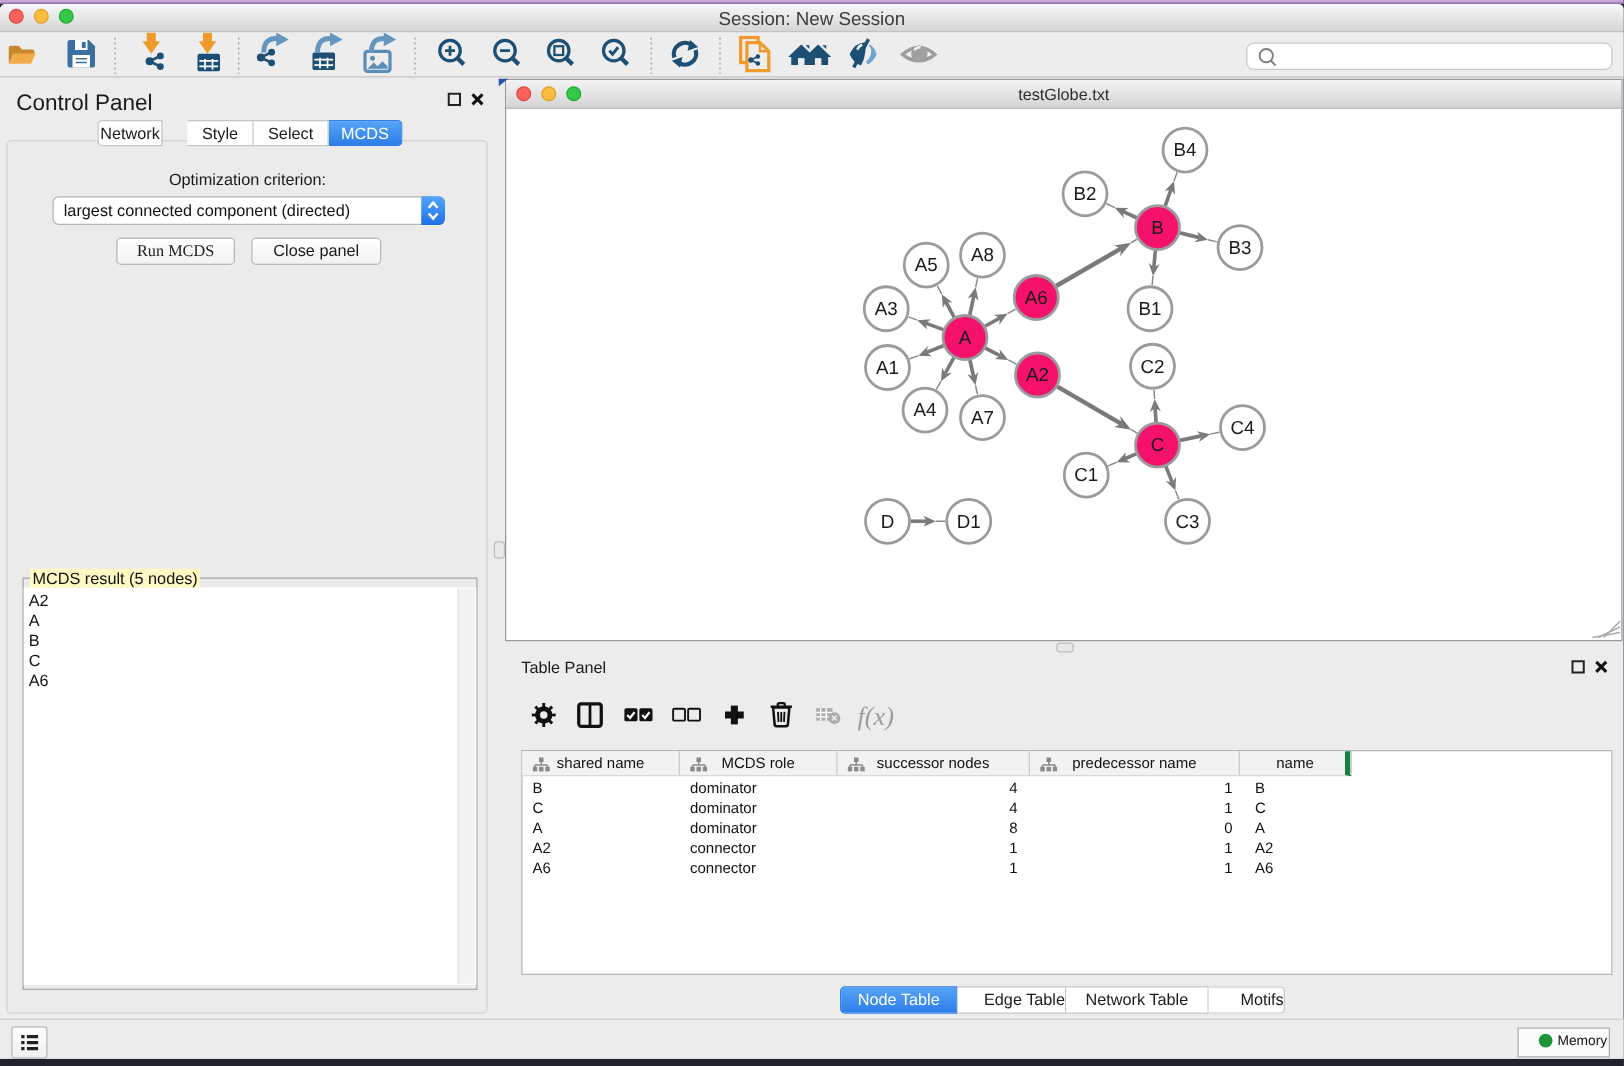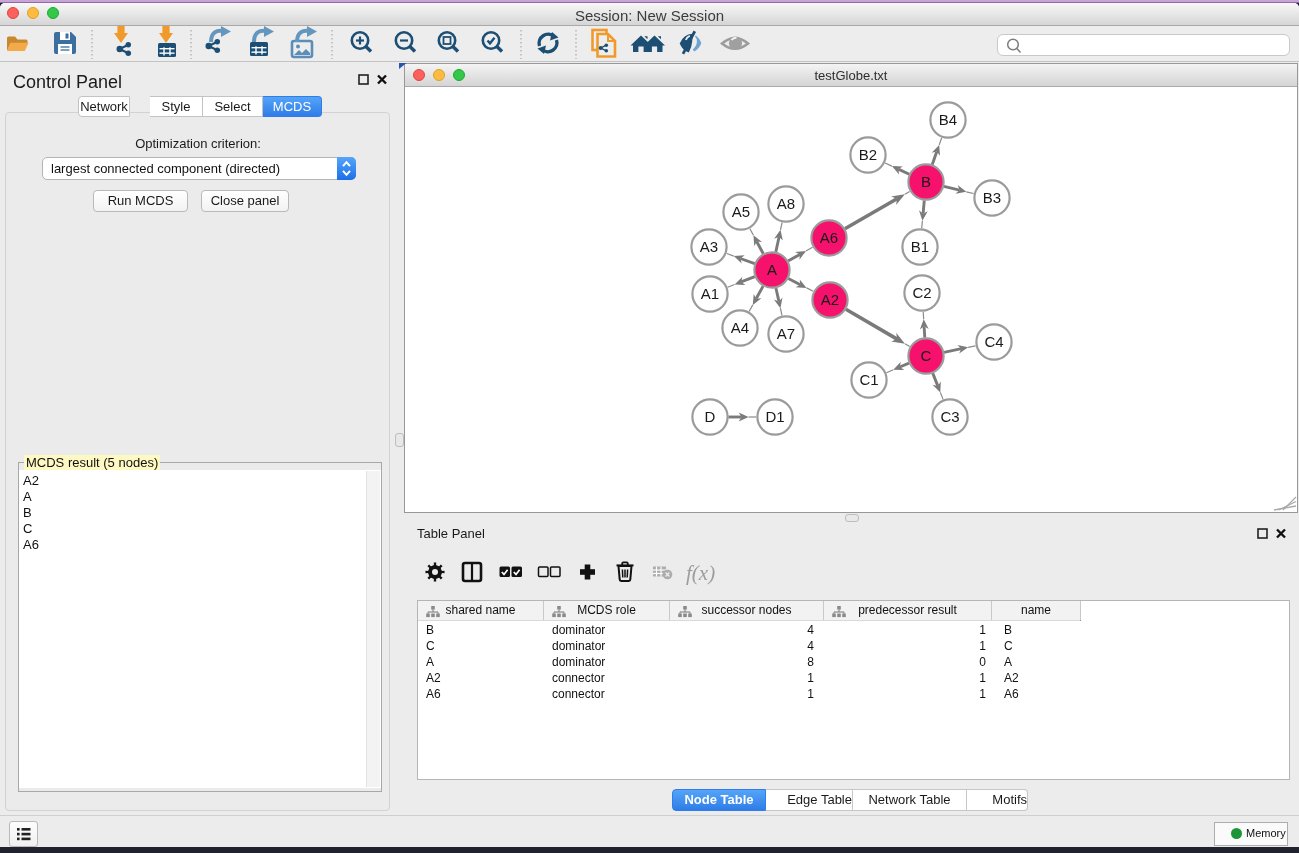--- a/index.html
+++ b/index.html
@@ -36,25 +36,25 @@
   #graph { position:absolute; left:0; top:23px; }
 
   
   .vgrip { left:395px; top:430px; width:9px; height:14px; background:#e8e8e8; border:1px solid #bdbdbd; border-radius:3px; }
   .hgrip { left:845px; top:511px; width:14px; height:8px; background:#e8e8e8; border:1px solid #bdbdbd; border-radius:3px; }
 
   
   #tptitle { left:417px; top:523px; font-size:13px; color:#1a1a1a; }
   #tptoolbar { left:416px; top:543px; width:874px; height:48px; }
   #tbl { left:417px; top:597px; width:873px; height:180px; background:#fff; border:1px solid #b5b5b5; }
-  #tblhead { position:absolute; left:0; top:0; width:663px; height:20px; background:#f2f2f2; border-bottom:1px solid #d9d9d9; border-right:1px solid #15803d; }
+  #tblhead { position:absolute; left:0; top:0; width:663px; height:20px; background:#f2f2f2; border-bottom:1px solid #d9d9d9; border-right:5px solid #15803d; }
   .hcol { position:absolute; top:0; height:19px; line-height:19px; font-size:12px; color:#111; text-align:center; line-height:19px; border-right:1px solid #c9c9c9; }
   .tcell { position:absolute; font-size:12px; color:#111; height:16px; line-height:16px; }
   .btab { position:absolute; top:786px; height:22px; background:#fff; border:1px solid #c6c6c6; font-size:13px; color:#1a1a1a; text-align:center; line-height:20px; }
-  .btabsel { background:linear-gradient(#55a4f8,#2e7de8); color:#fff; border-color:#2e7de8;font-weight:bold; }
+  .btabsel { background:linear-gradient(#55a4f8,#2e7de8); color:#fff; border-color:#2e7de8; }
 
   
   #statusbar { left:0; top:812px; width:1299px; height:32px; background:#ececec; border-top:1px solid #cfcfcf; }
   #listbtn { position:absolute; left:9px; top:5px; width:29px; height:26px; background:linear-gradient(#fdfdfd,#f0f0f0); border:1px solid #b9b9b9; border-radius:3px; }
   #membtn { position:absolute; left:1214px; top:6px; width:74px; height:24px; background:#fafafa; border:1px solid #adadad; font-size:11px; color:#111; line-height:21px; }
 </style>
 </head>
 <body>
 <div class="abs" id="appwin">
   <div class="abs" id="titlebar">
@@ -182,22 +182,22 @@
     <div class="tab" style="left:125px; width:60px; border-left:none;">Select</div>
     <div class="tab tabsel" style="left:185px; width:59px; border-left:none; border-radius:0 4px 4px 0;">MCDS</div>
   </div>
   <div class="abs" id="optlabel">Optimization criterion:</div>
   <div class="abs" id="dropdown">largest connected component (directed)
     <div id="stepper"><svg width="19" height="23">
           <path d="M6 9.2 L9.5 5.2 L13 9.2" stroke="#fff" stroke-width="2" fill="none"></path>
           <path d="M6 13.8 L9.5 17.8 L13 13.8" stroke="#fff" stroke-width="2" fill="none"></path>
         </svg></div>
   </div>
-  <div class="btn" style="left:93px; width:95px;">Run MCDS</div>
-  <div class="btn" style="left:201px; width:88px;text-align:center;">Close panel</div>
+  <div class="btn" style="left:93px; width:95px;font-family:Liberation Serif, serif;">Run MCDS</div>
+  <div class="btn" style="left:201px; width:104px;text-align:center;">Close panel</div>
   <div class="abs" id="fieldset"></div>
   <div class="abs" id="fslist">A2<br>A<br>B<br>C<br>A6</div>
   <div class="abs" id="fsscroll"></div>
   <div class="abs" id="fslabel">MCDS result (5 nodes)</div>
 
   <div class="abs" id="netwin">
     <div id="nettitle">
       <div class="tl" style="left:8px; top:5px; background:#fc615d; border:1px solid #e0443e;"></div>
       <div class="tl" style="left:28px; top:5px; background:#fdbc40; border:1px solid #dea123;"></div>
       <div class="tl" style="left:48px; top:5px; background:#34c749; border:1px solid #1bac2c;"></div>
@@ -350,21 +350,21 @@
           <circle cx="5.5" cy="2.5" r="4.8" fill="#a9a9a9"></circle>
           <path d="M3.6 0.6 l3.8 3.8 M7.4 0.6 l-3.8 3.8" stroke="#ececec" stroke-width="1.4"></path>
         </g>
         <text x="270" y="34" font-family="Liberation Serif, serif" font-style="italic" font-size="21" fill="#9d9d9d">f(x)</text>
       </svg></div>
   <div class="abs" id="tbl">
       <div id="tblhead">
         <div class="hcol" style="left:0px; width:126px;">shared name</div>
         <div class="hcol" style="left:126px; width:126px;">MCDS role</div>
         <div class="hcol" style="left:252px; width:154px;">successor nodes</div>
-        <div class="hcol" style="left:406px; width:168px;">predecessor result</div>
+        <div class="hcol" style="left:406px; width:168px;">predecessor name</div>
         <div class="hcol" style="left:574px; width:89px;">name</div>
       </div>
       <div class="tcell" style="left:8px; top:21px;">B</div>
       <div class="tcell" style="left:134px; top:21px;">dominator</div>
       <div class="tcell" style="left:296px; top:21px; width:100px; text-align:right;">4</div>
       <div class="tcell" style="left:468px; top:21px; width:100px; text-align:right;">1</div>
       <div class="tcell" style="left:586px; top:21px;">B</div>
       <div class="tcell" style="left:8px; top:37px;">C</div>
       <div class="tcell" style="left:134px; top:37px;">dominator</div>
       <div class="tcell" style="left:296px; top:37px; width:100px; text-align:right;">4</div>

